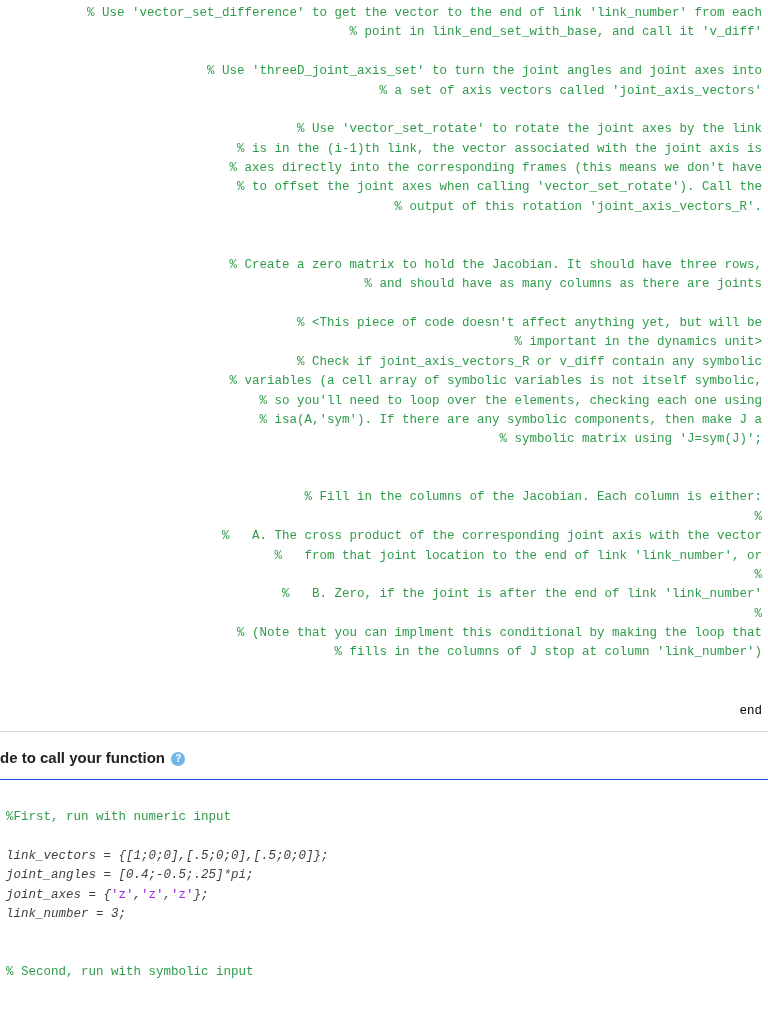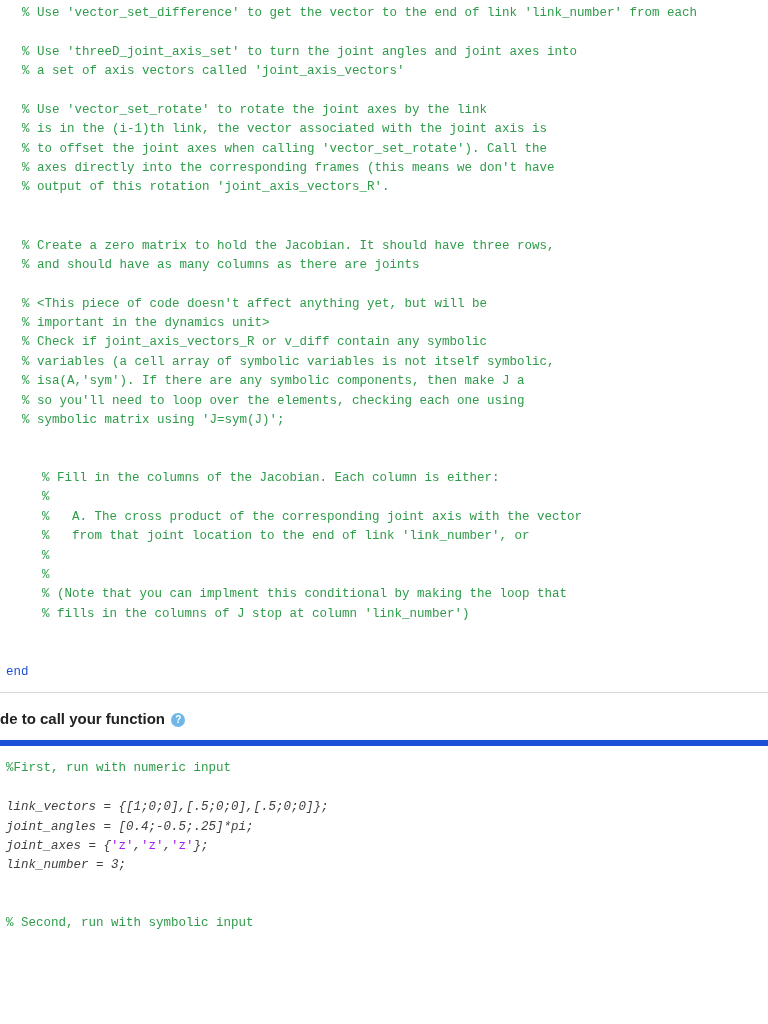--- a/index.html
+++ b/index.html
@@ -7,46 +7,47 @@
     padding: 0;
     font-family: Menlo, Monaco, Consolas, "Courier New", monospace;
     font-size: 12.5px;
     line-height: 1.55;
     background: #fff;
     color: #333;
     width: 768px;
   }
   .code-block {
     padding: 4px 0 6px 0;
+    text-align: right;
   }
   .line {
     white-space: pre;
     padding: 0 6px;
   }
   .comment { color: #2e9c4a; }
-  .keyword { color: #1d4ed8; }
+  .keyword { color: #000000; }
   .string  { color: #a020f0; }
   .plain   { color: #404040; font-style: italic; }
   .indent1 { padding-left: 22px; }
   .indent2 { padding-left: 42px; }
   .indent0 { padding-left: 6px; }
   .blank { height: 1.55em; }
   hr.sep {
     border: none;
     border-top: 1px solid #d8d8d8;
     margin: 4px 0 0 0;
   }
   .section-header {
     font-family: -apple-system, Helvetica, Arial, sans-serif;
     font-size: 15px;
     font-weight: 600;
     color: #222;
     padding: 14px 6px 10px 0;
-    border-bottom: 6px solid #1d4ed8;
-    margin-bottom: 9px;
+    border-bottom: 1px solid #1d4ed8;
+    margin-bottom: 24px;
   }
   .help-icon {
     display: inline-block;
     width: 14px;
     height: 14px;
     border-radius: 50%;
     background: #6fb7e8;
     color: #fff;
     font-size: 10px;
     font-weight: 700;
@@ -57,48 +58,50 @@
   }
   .caller-block {
     padding: 4px 0 0 0;
   }
 </style>
 </head>
 <body>
 
 <div class="code-block">
   <div class="line indent1 comment">% Use 'vector_set_difference' to get the vector to the end of link 'link_number' from each</div>
+  <div class="line indent1 comment">% point in link_end_set_with_base, and call it 'v_diff'</div>
   <div class="blank"></div>
   <div class="line indent1 comment">% Use 'threeD_joint_axis_set' to turn the joint angles and joint axes into</div>
   <div class="line indent1 comment">% a set of axis vectors called 'joint_axis_vectors'</div>
   <div class="blank"></div>
   <div class="line indent1 comment">% Use 'vector_set_rotate' to rotate the joint axes by the link</div>
   <div class="line indent1 comment">% is in the (i-1)th link, the vector associated with the joint axis is</div>
+  <div class="line indent1 comment">% axes directly into the corresponding frames (this means we don't have</div>
   <div class="line indent1 comment">% to offset the joint axes when calling 'vector_set_rotate'). Call the</div>
-  <div class="line indent1 comment">% axes directly into the corresponding frames (this means we don't have</div>
   <div class="line indent1 comment">% output of this rotation 'joint_axis_vectors_R'.</div>
   <div class="blank"></div>
   <div class="blank"></div>
   <div class="line indent1 comment">% Create a zero matrix to hold the Jacobian. It should have three rows,</div>
   <div class="line indent1 comment">% and should have as many columns as there are joints</div>
   <div class="blank"></div>
   <div class="line indent1 comment">% &lt;This piece of code doesn't affect anything yet, but will be</div>
   <div class="line indent1 comment">% important in the dynamics unit&gt;</div>
   <div class="line indent1 comment">% Check if joint_axis_vectors_R or v_diff contain any symbolic</div>
   <div class="line indent1 comment">% variables (a cell array of symbolic variables is not itself symbolic,</div>
+  <div class="line indent1 comment">% so you'll need to loop over the elements, checking each one using</div>
   <div class="line indent1 comment">% isa(A,'sym'). If there are any symbolic components, then make J a</div>
-  <div class="line indent1 comment">% so you'll need to loop over the elements, checking each one using</div>
   <div class="line indent1 comment">% symbolic matrix using 'J=sym(J)';</div>
   <div class="blank"></div>
   <div class="blank"></div>
   <div class="line indent2 comment">% Fill in the columns of the Jacobian. Each column is either:</div>
   <div class="line indent2 comment">%</div>
   <div class="line indent2 comment">%   A. The cross product of the corresponding joint axis with the vector</div>
   <div class="line indent2 comment">%   from that joint location to the end of link 'link_number', or</div>
   <div class="line indent2 comment">%</div>
+  <div class="line indent2 comment">%   B. Zero, if the joint is after the end of link 'link_number'</div>
   <div class="line indent2 comment">%</div>
   <div class="line indent2 comment">% (Note that you can implment this conditional by making the loop that</div>
   <div class="line indent2 comment">% fills in the columns of J stop at column 'link_number')</div>
   <div class="blank"></div>
   <div class="blank"></div>
   <div class="line indent0 keyword">end</div>
 </div>
 
 <hr class="sep">
 

